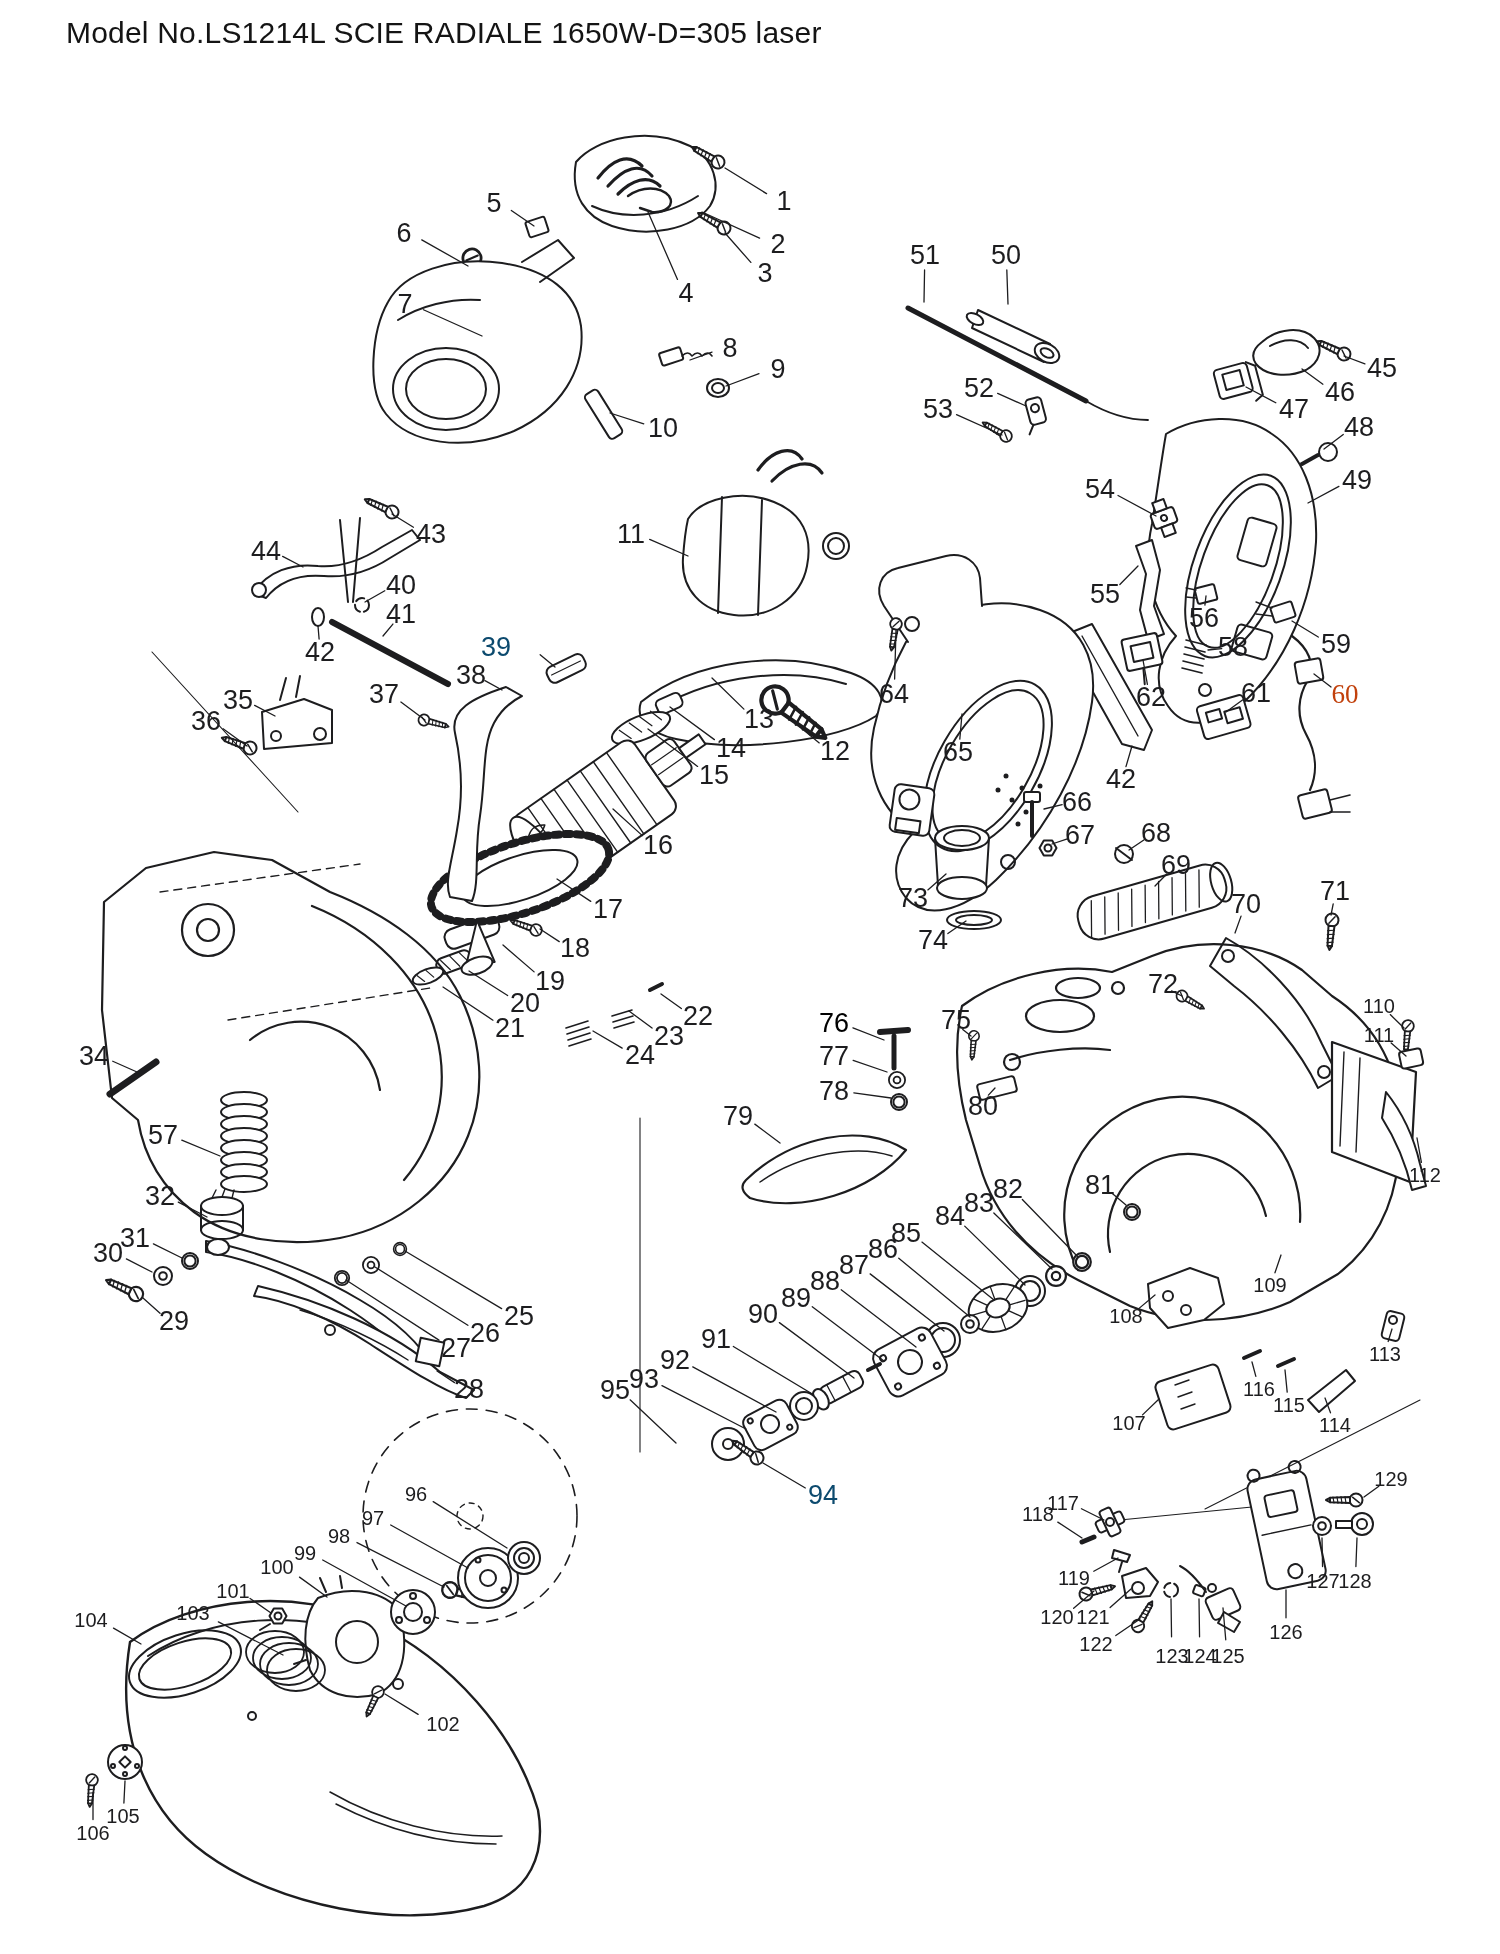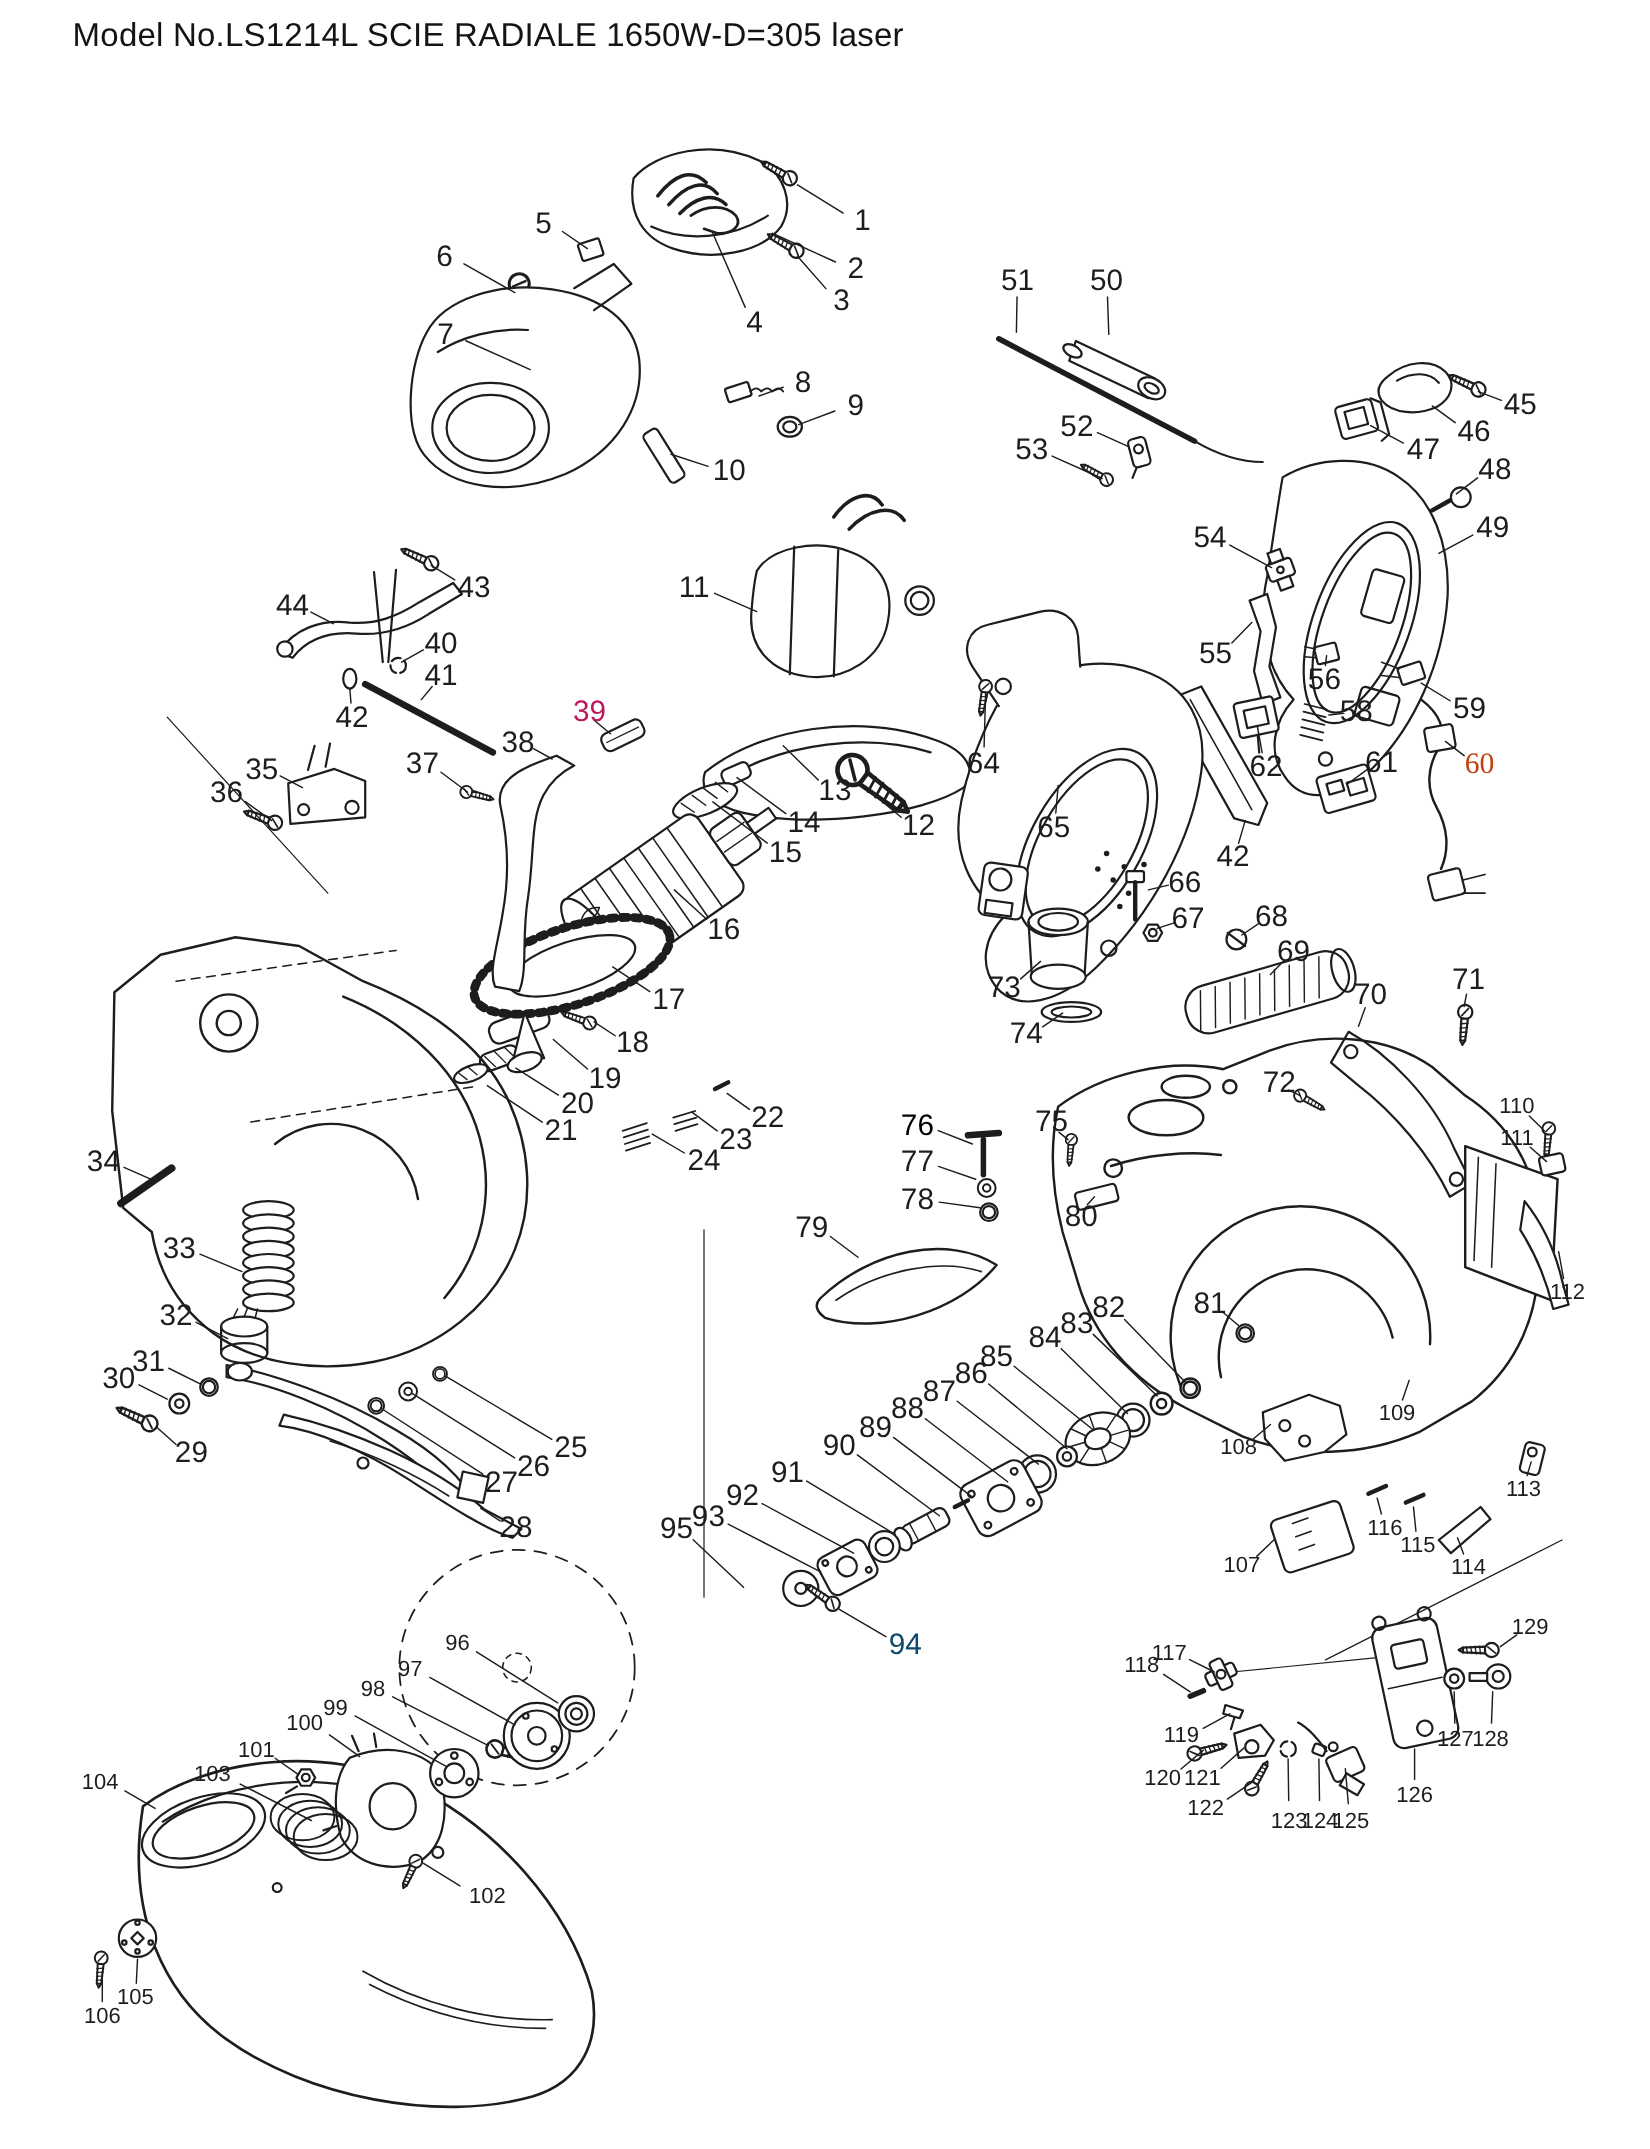--- a/index.html
+++ b/index.html
@@ -596,27 +596,27 @@
       <div class="lbl big" style="left: 669px; top: 1036px; color: rgb(29, 29, 31);">23</div>
       <div class="lbl big" style="left: 640px; top: 1055px; color: rgb(29, 29, 31);">24</div>
       <div class="lbl big" style="left: 519px; top: 1316px; color: rgb(29, 29, 31);">25</div>
       <div class="lbl big" style="left: 485px; top: 1333px; color: rgb(29, 29, 31);">26</div>
       <div class="lbl big" style="left: 456px; top: 1348px; color: rgb(29, 29, 31);">27</div>
       <div class="lbl big" style="left: 469px; top: 1389px; color: rgb(29, 29, 31);">28</div>
       <div class="lbl big" style="left: 174px; top: 1321px; color: rgb(29, 29, 31);">29</div>
       <div class="lbl big" style="left: 108px; top: 1253px; color: rgb(29, 29, 31);">30</div>
       <div class="lbl big" style="left: 135px; top: 1238px; color: rgb(29, 29, 31);">31</div>
       <div class="lbl big" style="left: 160px; top: 1196px; color: rgb(29, 29, 31);">32</div>
-      <div class="lbl big" style="left: 163px; top: 1135px; color: rgb(29, 29, 31);">33</div>
+      <div class="lbl big" style="left: 163px; top: 1135px; color: rgb(29, 29, 31);">57</div>
       <div class="lbl big" style="left: 94px; top: 1056px; color: rgb(29, 29, 31);">34</div>
       <div class="lbl big" style="left: 238px; top: 700px; color: rgb(29, 29, 31);">35</div>
       <div class="lbl big" style="left: 206px; top: 721px; color: rgb(29, 29, 31);">36</div>
       <div class="lbl big" style="left: 384px; top: 694px; color: rgb(29, 29, 31);">37</div>
       <div class="lbl big" style="left: 471px; top: 675px; color: rgb(29, 29, 31);">38</div>
-      <div class="lbl big" style="left: 536px; top: 647px; color: #be185d;">39</div>
+      <div class="lbl big" style="left: 496px; top: 647px; color: #0c4a6e;">39</div>
       <div class="lbl big" style="left: 401px; top: 585px; color: rgb(29, 29, 31);">40</div>
       <div class="lbl big" style="left: 401px; top: 614px; color: rgb(29, 29, 31);">41</div>
       <div class="lbl big" style="left: 320px; top: 652px; color: rgb(29, 29, 31); text-align: right;">42</div>
       <div class="lbl big" style="left: 431px; top: 534px; color: rgb(29, 29, 31);">43</div>
       <div class="lbl big" style="left: 266px; top: 551px; color: rgb(29, 29, 31);">44</div>
       <div class="lbl big" style="left: 1382px; top: 368px; color: rgb(29, 29, 31);">45</div>
       <div class="lbl big" style="left: 1340px; top: 392px; color: rgb(29, 29, 31);">46</div>
       <div class="lbl big" style="left: 1294px; top: 409px; color: rgb(29, 29, 31);">47</div>
       <div class="lbl big" style="left: 1359px; top: 427px; color: rgb(29, 29, 31);">48</div>
       <div class="lbl big" style="left: 1357px; top: 480px; color: rgb(29, 29, 31);">49</div>

